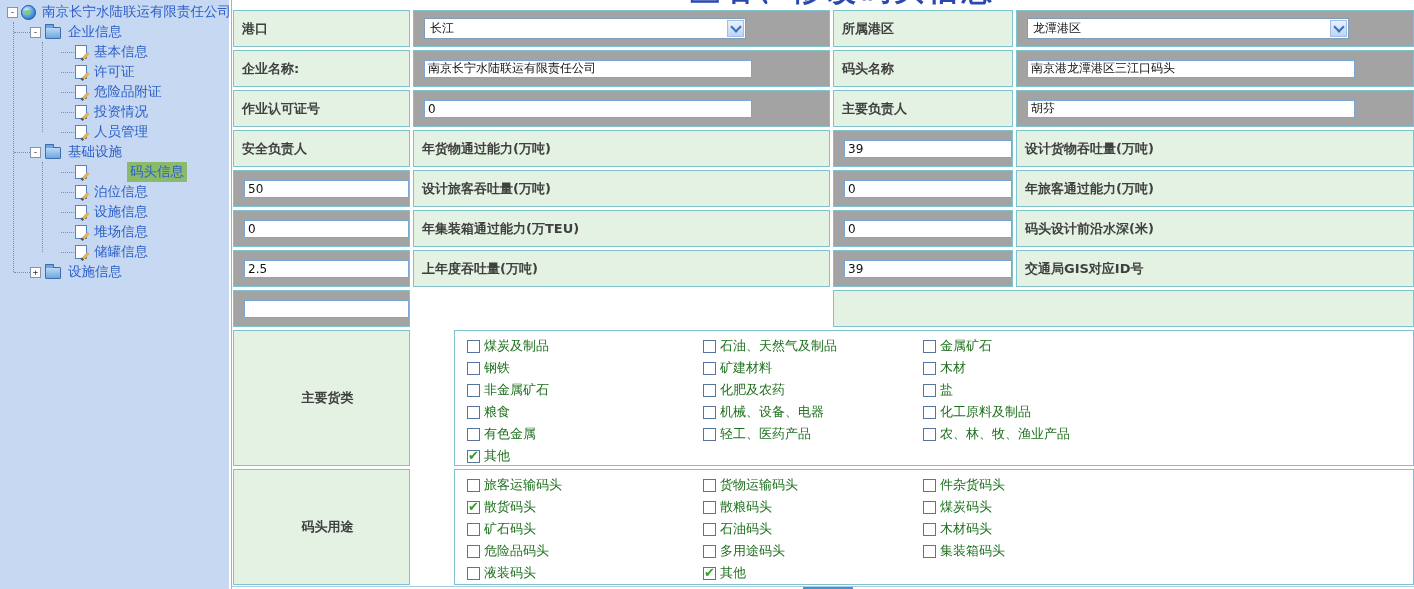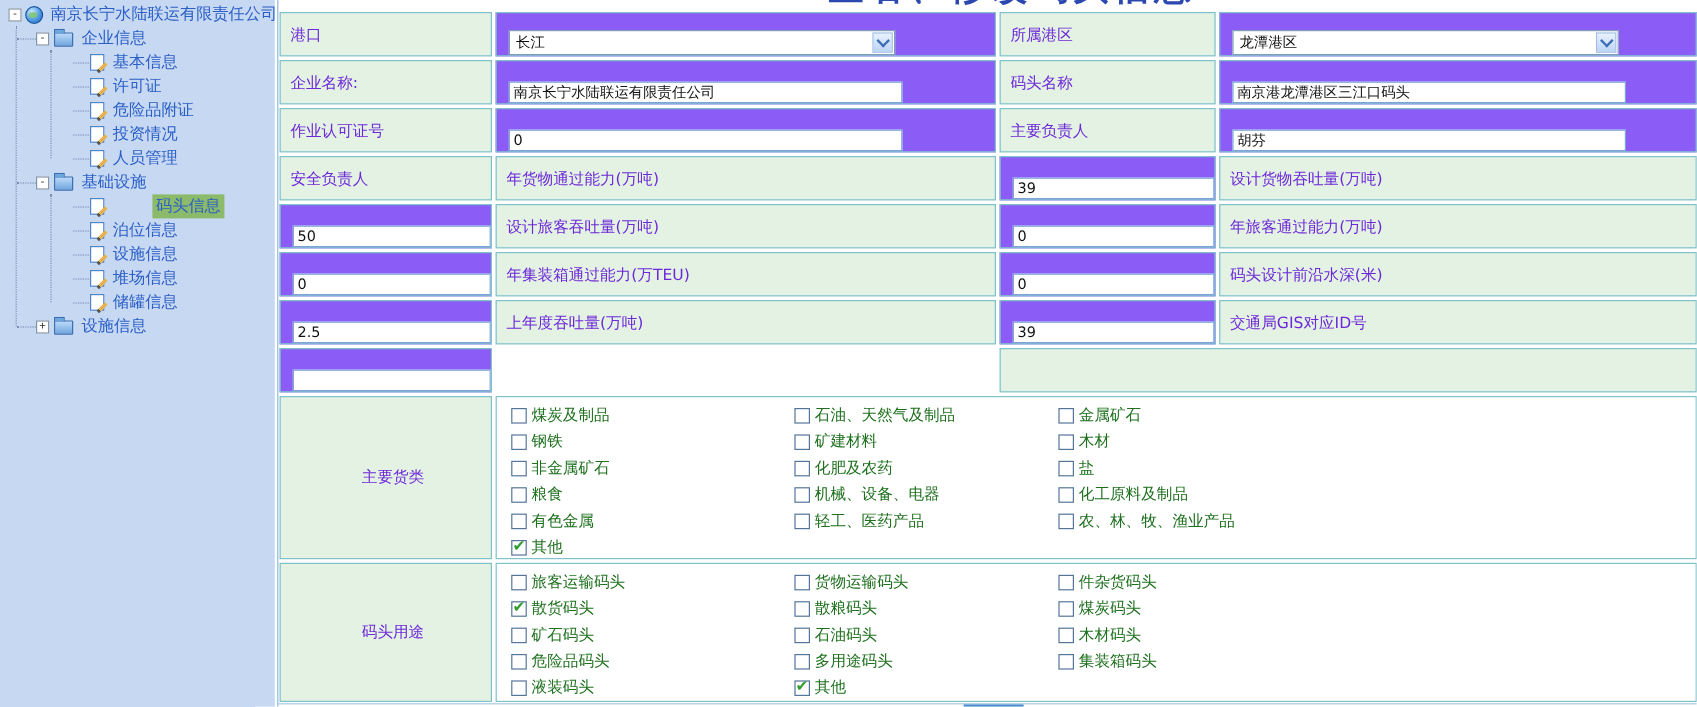--- a/index.html
+++ b/index.html
@@ -39,26 +39,26 @@
   #guide-g1{left:42px;top:162px;height:90px;}
   
   #form{position:absolute;left:231px;top:0;width:1183px;height:589px;border-left:1px solid #8FB8D8;box-sizing:border-box;}
   #page-title{position:absolute;left:458px;top:-26px;height:32px;font-size:30px;line-height:32px;
     font-weight:bold;color:#2B48B0;letter-spacing:4px;white-space:nowrap;}
   #grid{position:absolute;left:1px;top:10px;width:1181px;display:grid;
     grid-template-columns:177px 417px 180px 1fr;
     grid-template-rows:repeat(8,37px) 136px 116px;
     gap:3px;}
   .cell{border:1px solid #7FC2CC;box-sizing:border-box;overflow:hidden;}
-  .lab{background:#E3F2E3;color:#6d28d9;display:flex;align-items:center;padding-left:8px;}
+  .lab{background:#E3F2E3;color:#404040;display:flex;align-items:center;padding-left:8px;font-weight:bold;}
   .lab.center{justify-content:center;padding-left:12px;}
-  .inp{background:#8b5cf6;display:flex;align-items:flex-end;padding-left:10px;}
+  .inp{background:#a3a3a3;display:flex;align-items:center;padding-left:10px;}
   .span2{grid-column:3/5;}
   .cbcell{grid-column:2/5;background:#fff;display:grid;grid-template-columns:236px 220px auto;
-    align-content:start;row-gap:4px;padding:6px 0 0 12px;}
+    align-content:start;row-gap:4px;padding:6px 0 0 12px;margin-left:41px;}
   
   .tinput{width:328px;height:18px;box-sizing:border-box;border:1px solid #7BA7D7;background:#fff;
     font:12px "DejaVu Sans","Liberation Sans",sans-serif;color:#111;padding:1px 3px;outline:none;}
   .dd{width:322px;height:21px;box-sizing:border-box;border:1px solid #7F9DB9;background:#fff;
     position:relative;display:flex;align-items:center;padding-left:5px;color:#111;font-size:12px;cursor:default;}
   .dd-arrow{position:absolute;right:1px;top:1px;bottom:1px;width:17px;
     background:linear-gradient(#EAF2FD,#BCD4F6);border:1px solid #9EBEE4;box-sizing:border-box;
     display:flex;align-items:center;justify-content:center;}
   .chev{width:6px;height:6px;border-right:2px solid #3E6FB5;border-bottom:2px solid #3E6FB5;
     transform:rotate(45deg);margin-top:-3px;}

